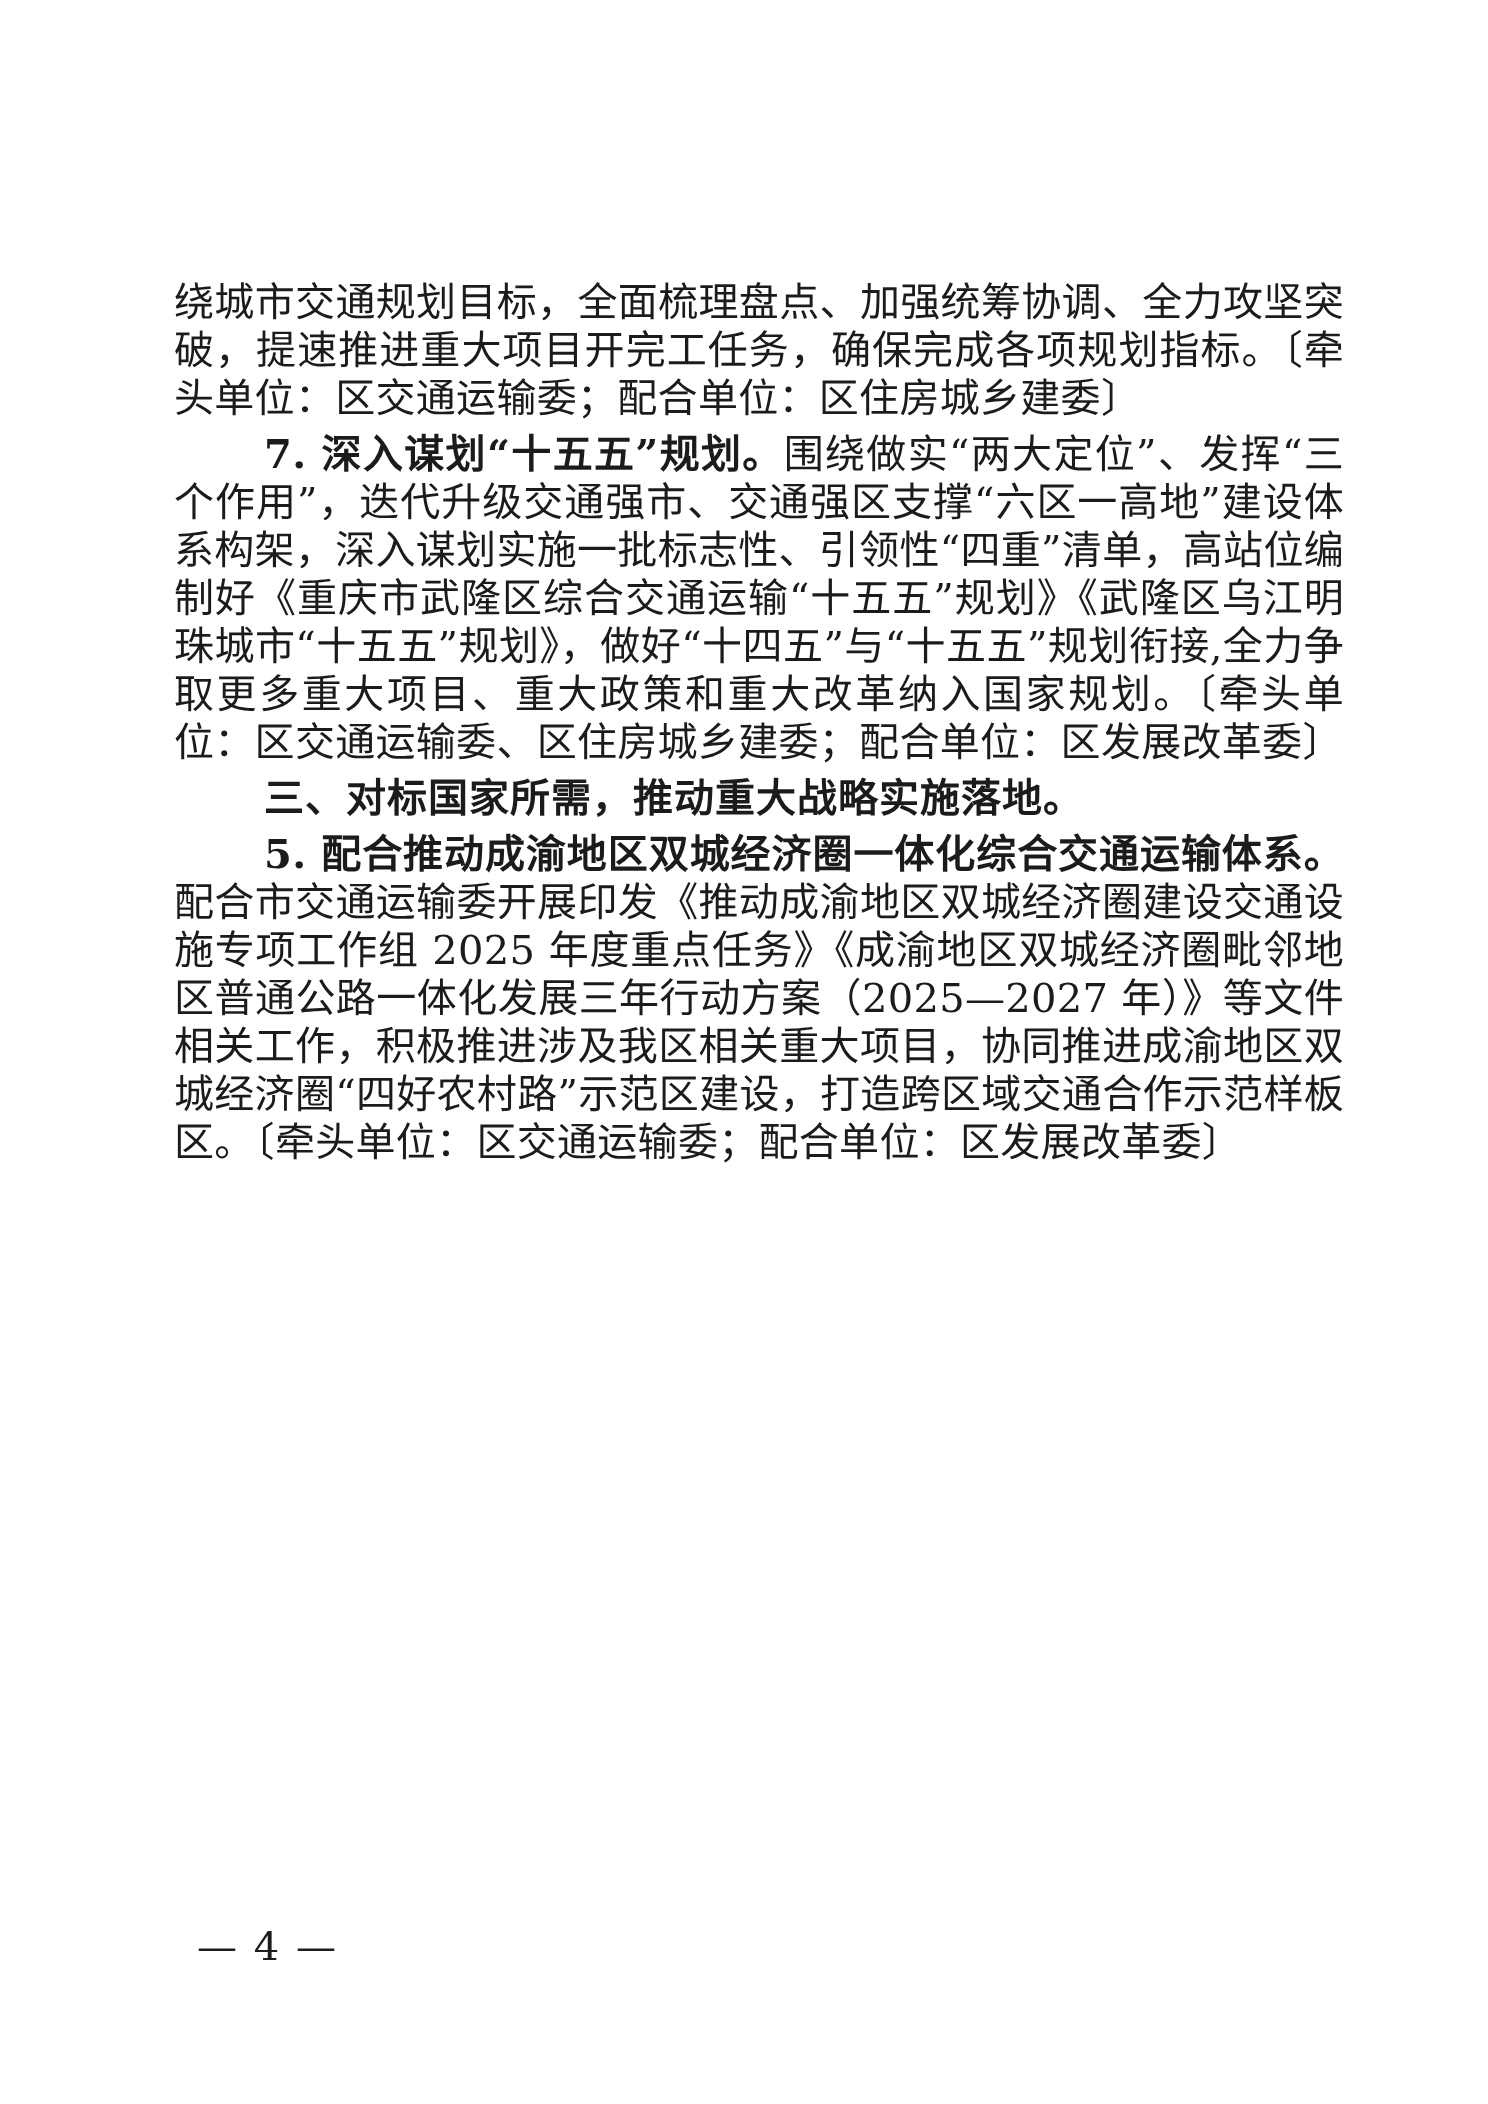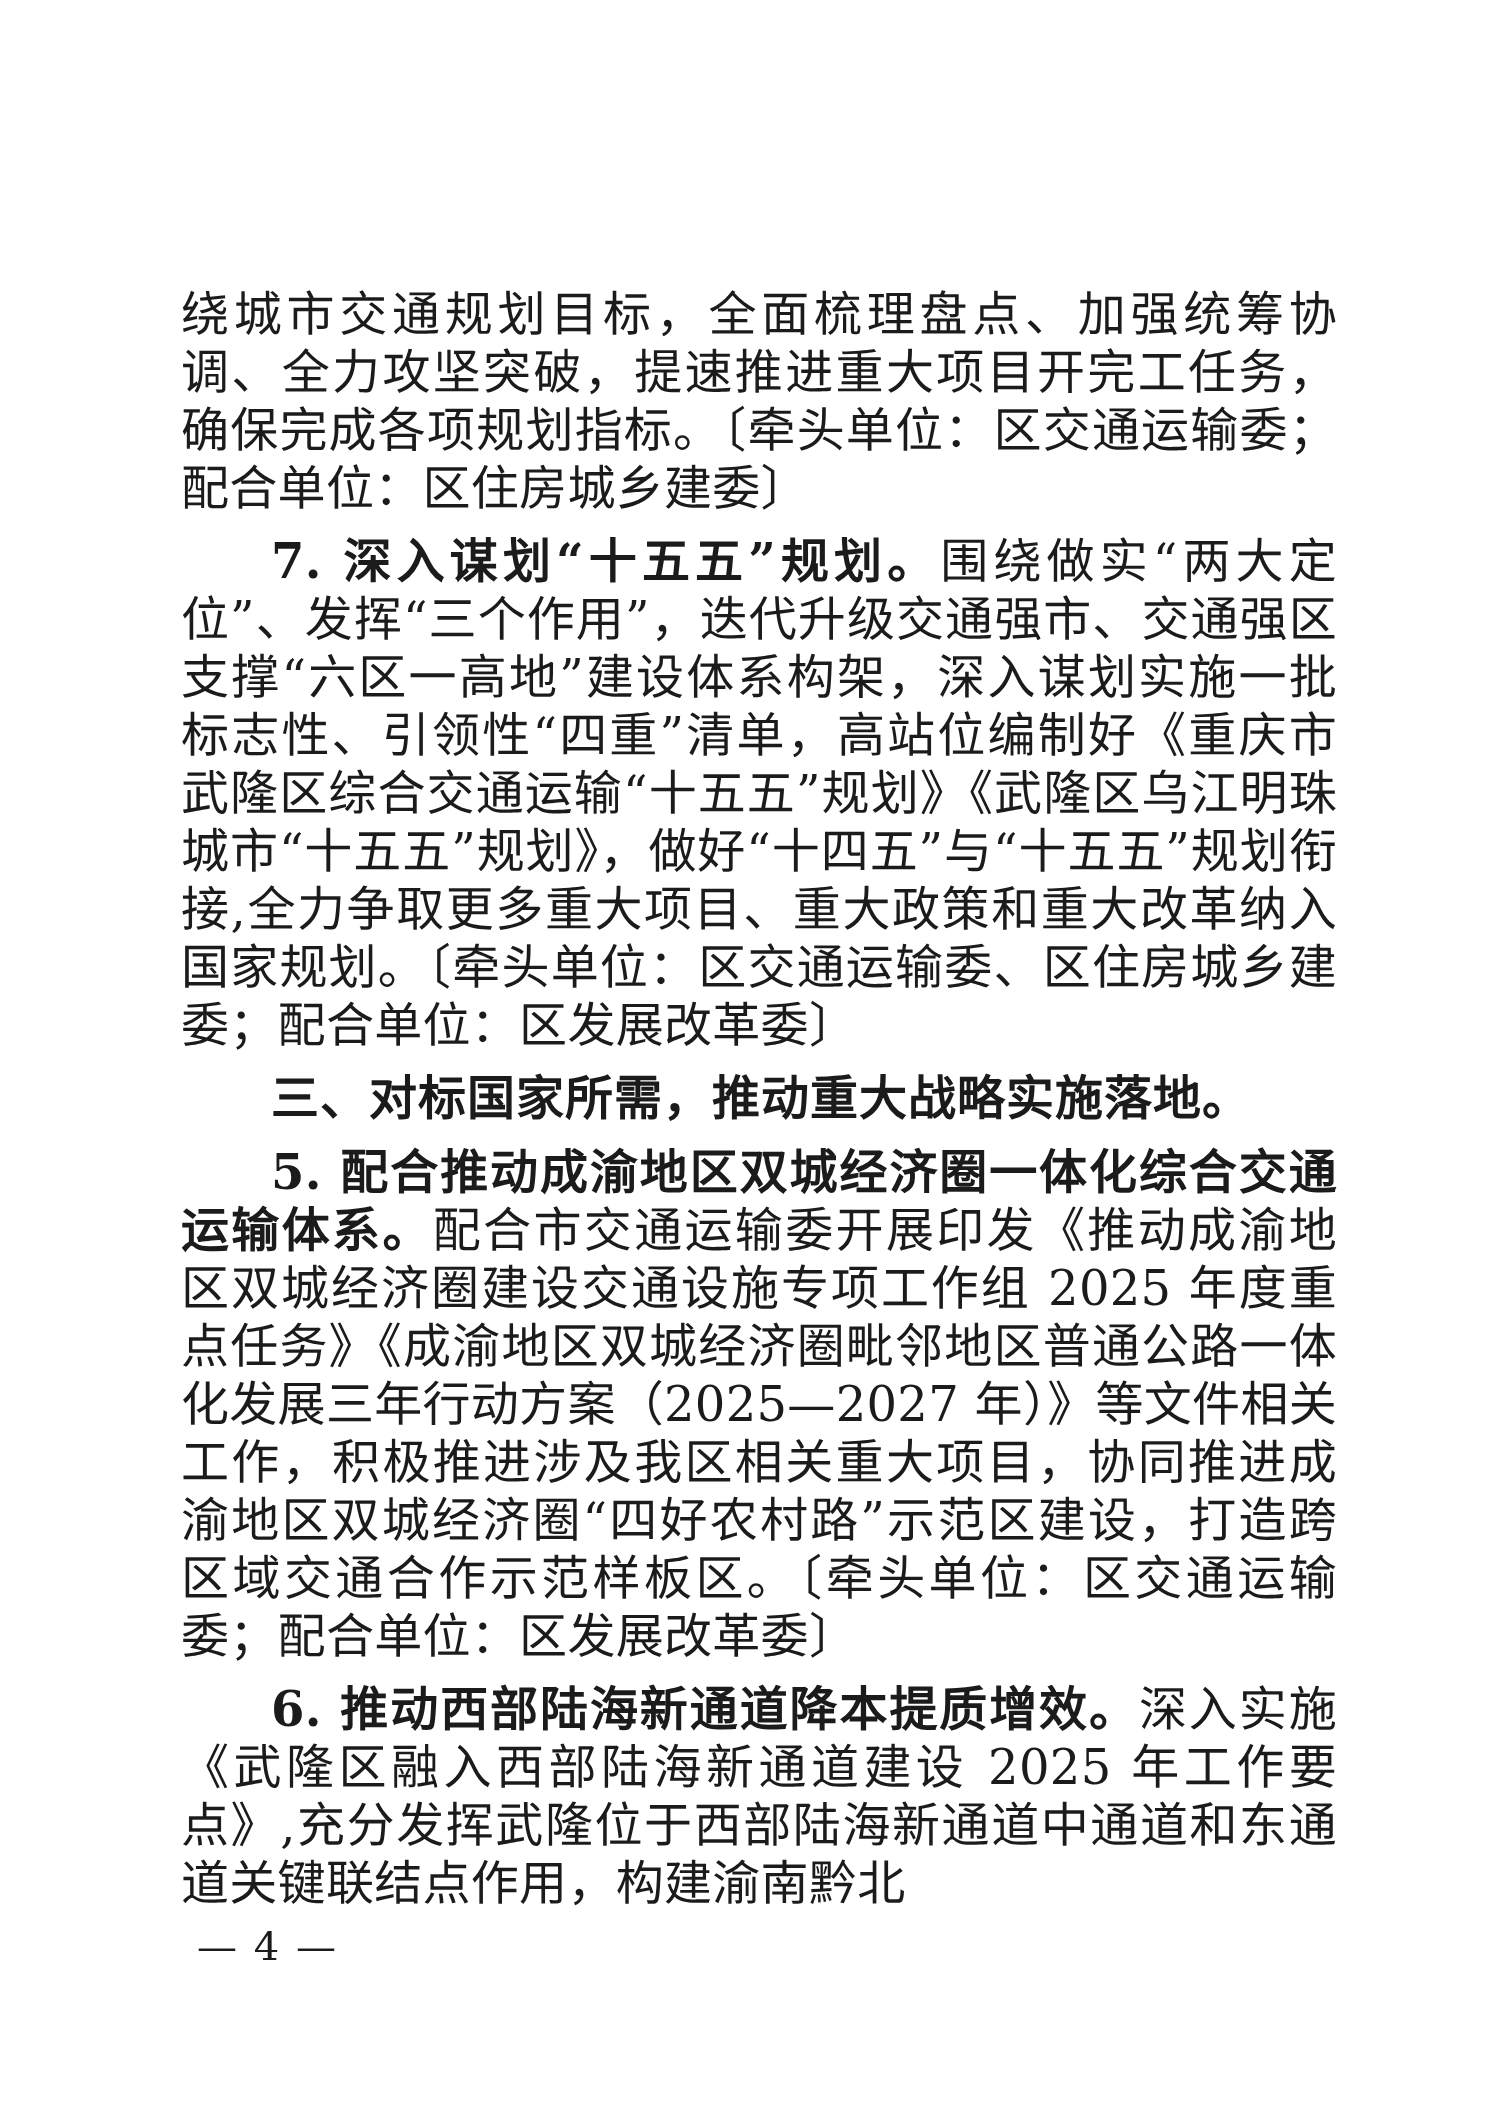--- a/index.html
+++ b/index.html
@@ -20,23 +20,23 @@
     inset: 0;
     background: #ffffff;
   }
   .content {
     position: absolute;
     left: 166px;
     top: 270px;
     width: 1186px;
   }
   .para {
-    margin: 15px;
-    font-size: 48px;
-    line-height: 58px;
+    margin: 8px;
+    font-size: 40px;
+    line-height: 48px;
     text-align: justify;
     text-justify: inter-character;
     letter-spacing: 0.3px;
     word-break: break-all;
   }
   .para.indent {
     text-indent: 90px;
   }
   .seg-normal {
     font-weight: normal;
@@ -75,20 +75,17 @@
     </p>
 
     <p class="para indent">
       <span class="seg-heading">三、对标国家所需，推动重大战略实施落地。</span>
     </p>
 
     <p class="para indent">
       <span class="seg-bold">5. 配合推动成渝地区双城经济圈一体化综合交通运输体系。</span><span class="seg-normal">配合市交通运输委开展印发《推动成渝地区双城经济圈建设交通设施专项工作组 2025 年度重点任务》《成渝地区双城经济圈毗邻地区普通公路一体化发展三年行动方案（2025—2027 年）》等文件相关工作，积极推进涉及我区相关重大项目，协同推进成渝地区双城经济圈“四好农村路”示范区建设，打造跨区域交通合作示范样板区。〔牵头单位：区交通运输委；配合单位：区发展改革委〕</span>
     </p>
 
-    <p class="para indent">
-      <span class="seg-bold">6. 推动西部陆海新通道降本提质增效。</span><span class="seg-normal">深入实施《武隆区融入西部陆海新通道建设 2025 年工作要点》,充分发挥武隆位于西部陆海新通道中通道和东通道关键联结点作用，构建渝南黔北</span>
-    </p>
 
   </div>
 
   <div class="footer">— 4 —</div>
 </div>
 
 </body></html>

